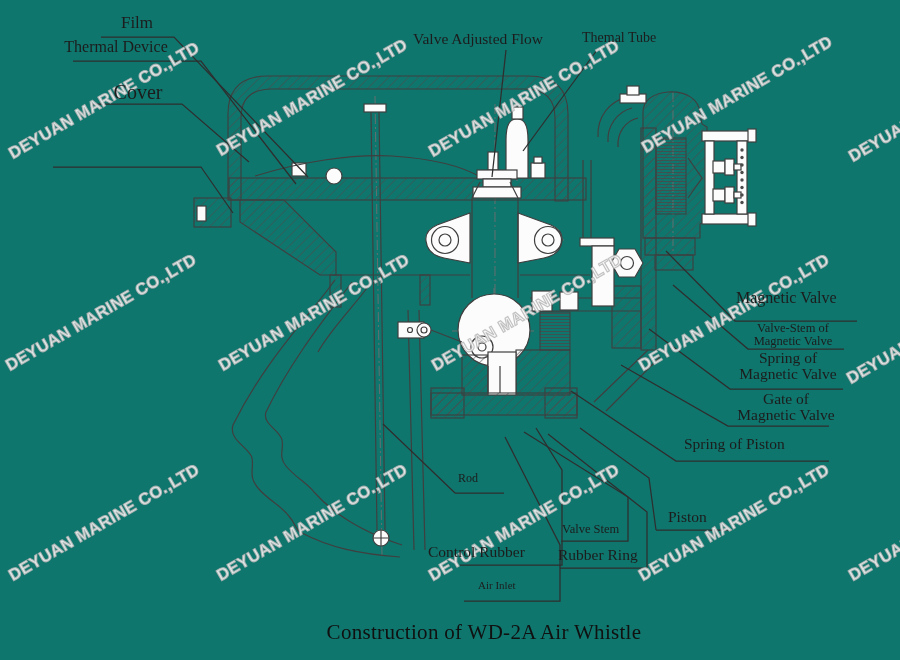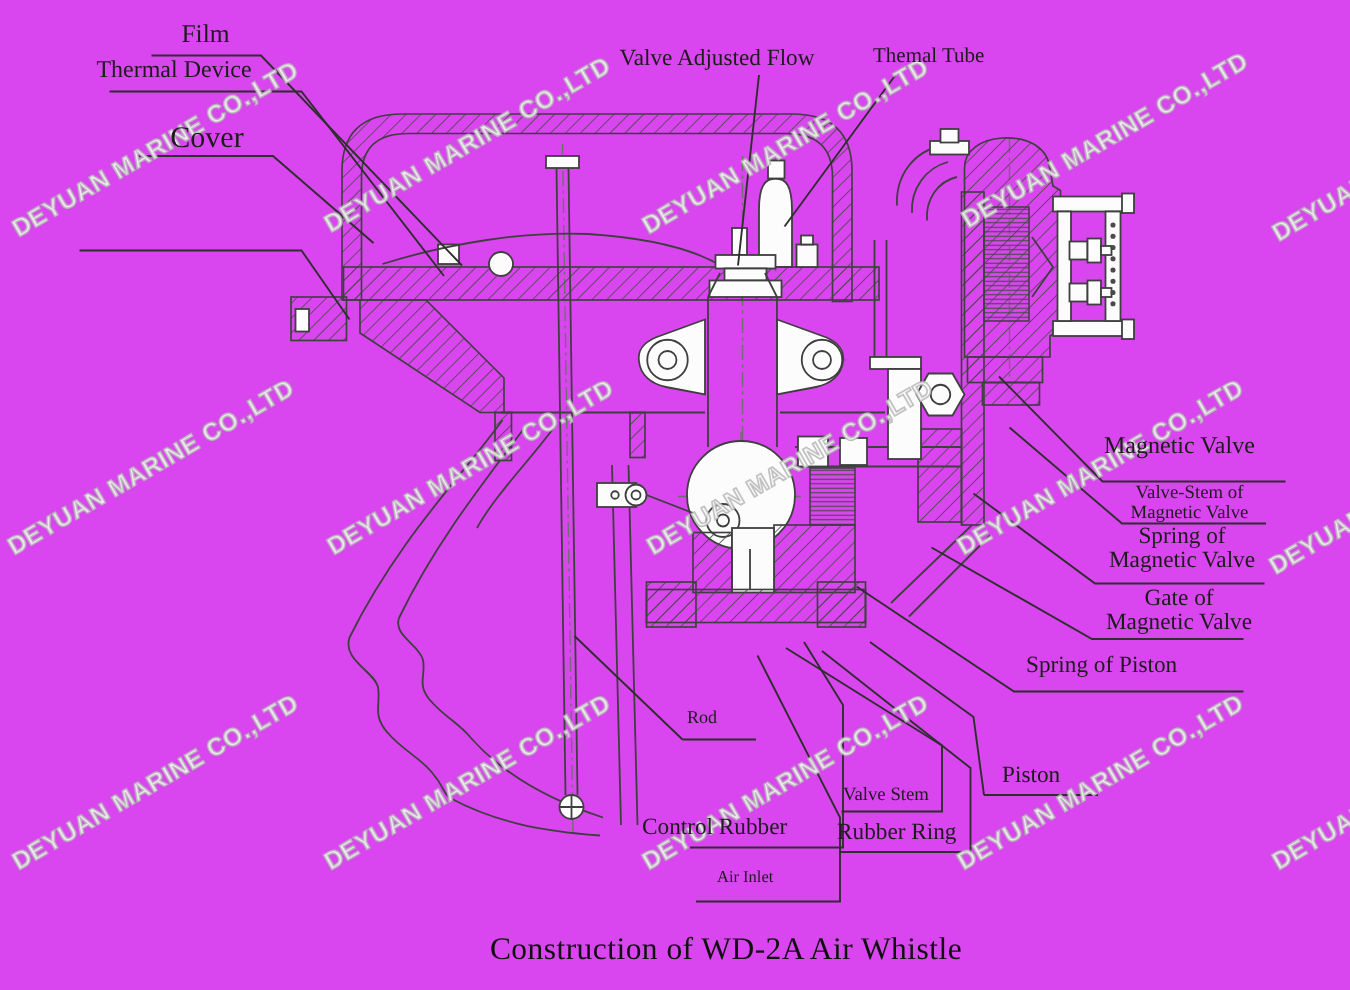--- a/index.html
+++ b/index.html
@@ -1,18 +1,18 @@
 <!DOCTYPE html>
 <html><head>
 <meta charset="utf-8">
 <style>
   html,body{margin:0;padding:0;background:#e8e8e8;}
   .stage{
     position:relative;width:900px;height:660px;margin:0 auto;
-    background:#d946ef;overflow:hidden;
+    background:#0f766e;overflow:hidden;
     font-family:"Liberation Serif",serif;
   }
   .stage svg{position:absolute;left:0;top:0;z-index:1;}
   
   .ln{stroke:#3f3f3f;stroke-width:1.2;fill:none;}
   .fw{stroke:#3f3f3f;stroke-width:1.2;fill:#fcfcfc;}
   .ht{stroke:#3f3f3f;stroke-width:1.1;fill:url(#h);}
   .cl{stroke:#3f3f3f;stroke-width:1;fill:url(#c);}
   .cx{stroke:#6e6e6e;stroke-width:.9;fill:none;stroke-dasharray:10 3 2 3;}
   .ld{stroke:#2e2e2e;stroke-width:1.25;fill:none;}

